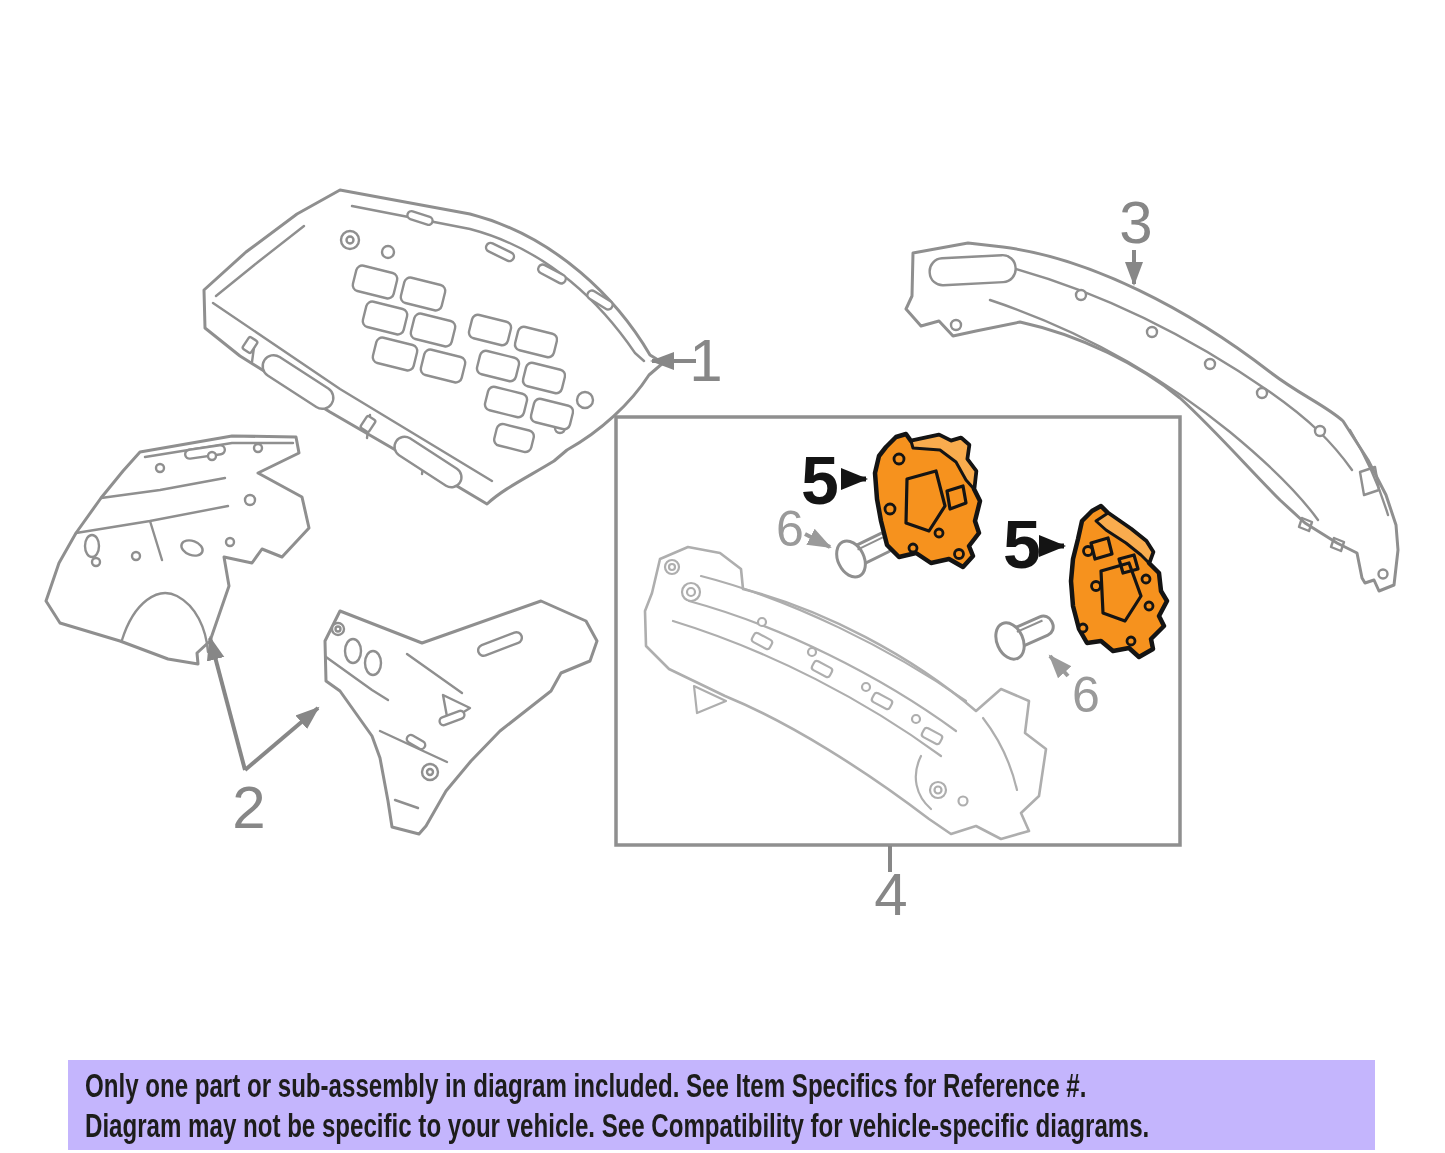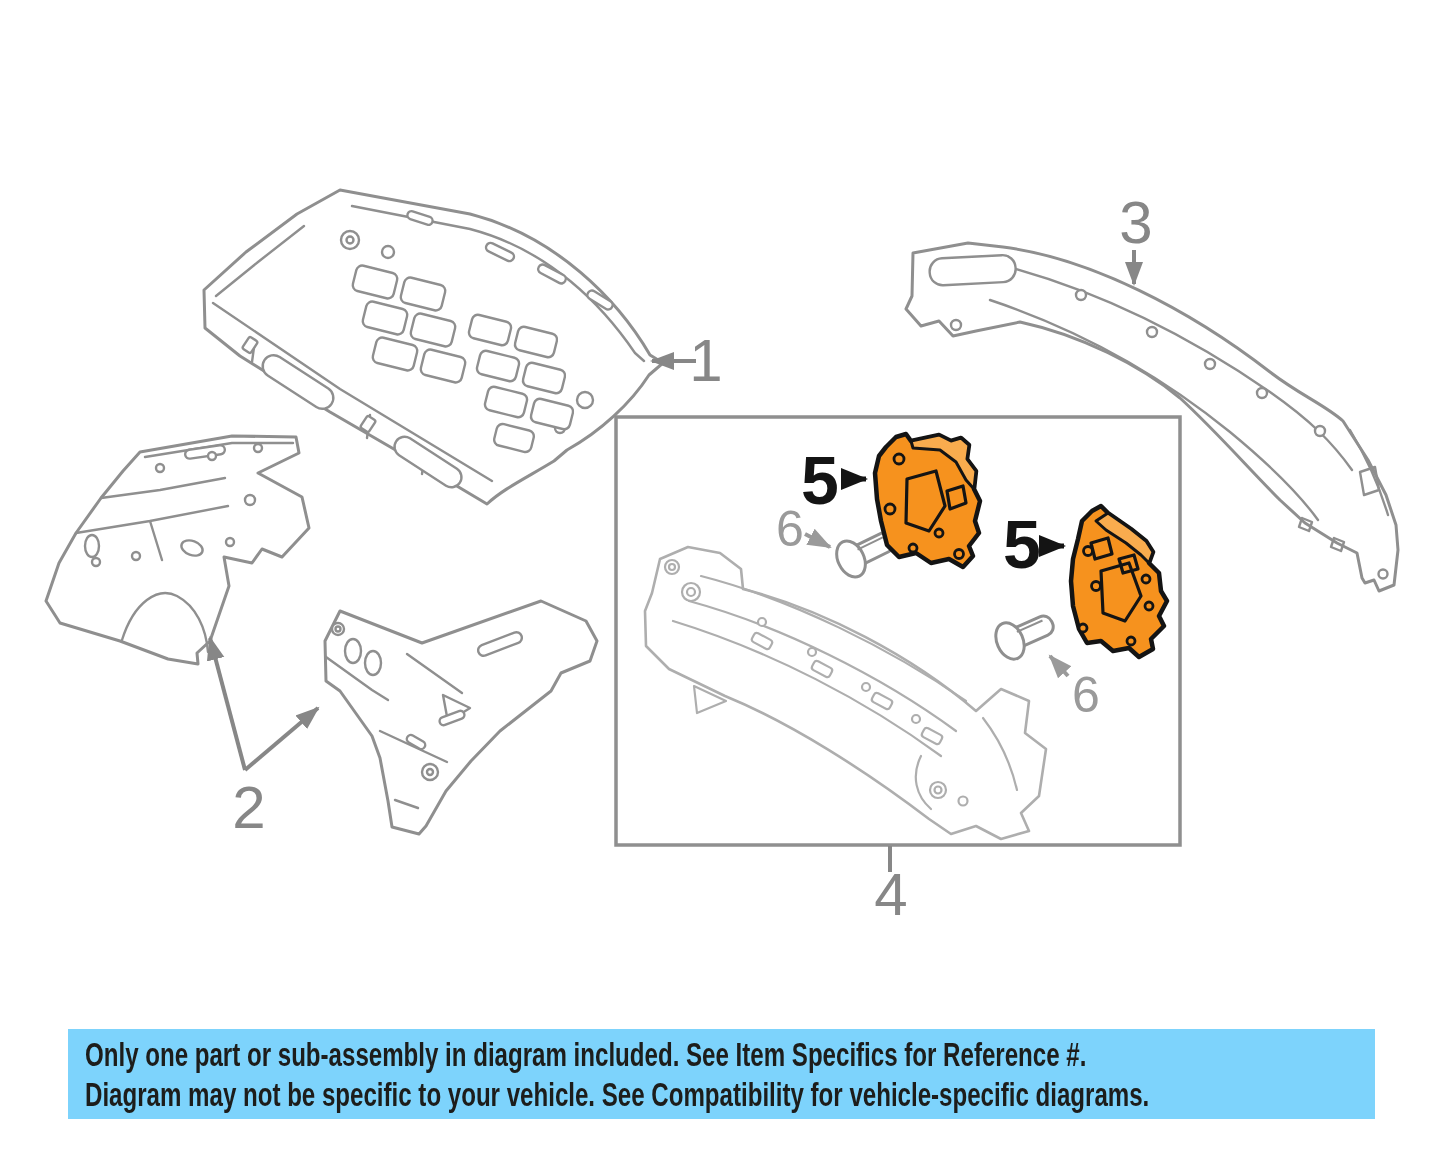--- a/index.html
+++ b/index.html
@@ -17,22 +17,22 @@
   .hlflange{fill:#f9ac4e;stroke:#141414;stroke-width:3;stroke-linejoin:round;}
   .hldetail{fill:none;stroke:#141414;stroke-width:3.2;stroke-linejoin:round;}
   .hlhole{fill:#f6921e;stroke:#141414;stroke-width:2.8;}
   .callout-gray{fill:#878787;font-size:60px;font-family:"Liberation Sans",sans-serif;text-anchor:middle;}
   .callout-gray-sm{fill:#9a9a9a;font-size:50px;font-family:"Liberation Sans",sans-serif;text-anchor:middle;}
   .callout-black{fill:#141414;font-size:68px;font-weight:bold;font-family:"Liberation Sans",sans-serif;text-anchor:middle;}
   .arrow-gray{stroke:#878787;stroke-width:4;fill:none;}
   .arrow-gray-sm{stroke:#9a9a9a;stroke-width:4;fill:none;}
   .arrow-black{stroke:#141414;stroke-width:5;fill:none;}
   
-  .banner{position:absolute;left:68px;top:1029px;width:1307px;height:90px;
-          background:#7dd3fc;color:#1d1d1b;padding:0;box-sizing:border-box;}
+  .banner{position:absolute;left:68px;top:1060px;width:1307px;height:90px;
+          background:#c4b5fd;color:#1d1d1b;padding:0;box-sizing:border-box;}
   .banner-line{display:block;white-space:nowrap;font-weight:bold;font-size:33px;line-height:40px;
                transform:scaleX(0.73);transform-origin:left center;margin-left:17px;}
   .banner-line:first-child{margin-top:6px;}
 </style>
 </head>
 <body>
 
 <div class="stage">
 
 <svg width="1445" height="1153" viewBox="0 0 1445 1153">

